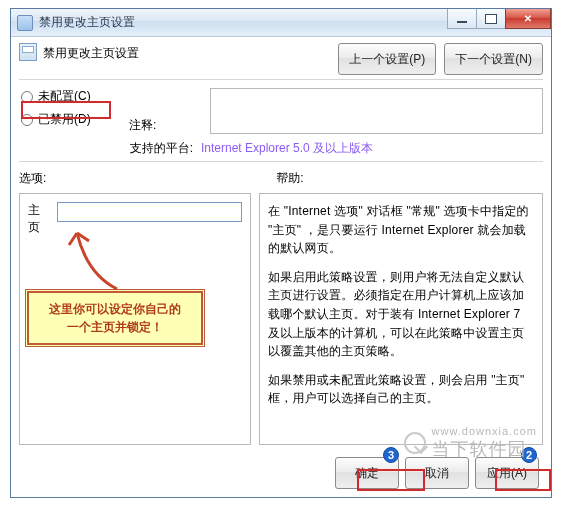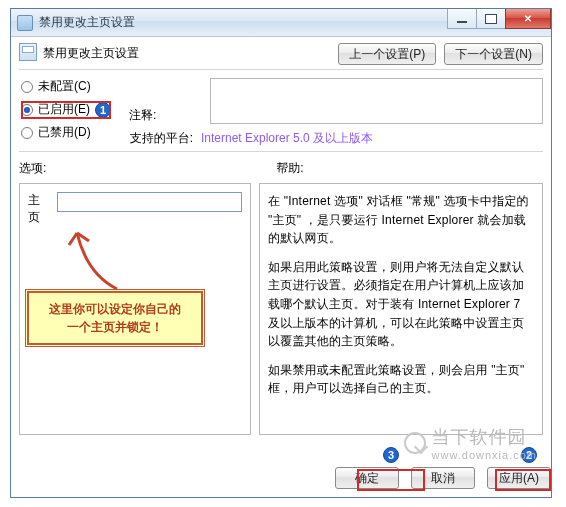--- a/index.html
+++ b/index.html
@@ -91,21 +91,21 @@
     position: relative;
     flex: 0 0 auto;
   }
   .hicon::after{
     content:""; position:absolute; left:2px; top:2px; right:2px; height:5px;
     background:#fff; border:1px solid #8aaed2;
   }
   .htitle { padding-top: 2px; }
   .navwrap { margin-left: auto; display:flex; gap:8px; }
   .btn {
-    height: 22px;
+    height: 32px;
     padding: 0 10px;
     border: 1px solid #8a8a8a;
     background: linear-gradient(#fdfdfd,#ececec 45%,#e0e0e0 46%,#efefef);
     border-radius: 3px;
     font-size: 12px;
     display:inline-flex; align-items:center; justify-content:center;
     cursor: pointer;
     color:#222;
   }
 
@@ -215,22 +215,22 @@
     pointer-events:none;
     z-index:4;
   }
   .hl-radio { left: 10px; top: 92px; width: 90px; height: 18px; }
   .hl-ok    { left: 346px; top: 460px; width: 68px; height: 22px; }
   .hl-apply { left: 484px; top: 460px; width: 56px; height: 22px; }
 
   
   .footer {
     position:absolute;
-    right: 0; bottom: 8px;
-    display:flex; gap:12px;
+    right: 12px; bottom: 8px;
+    display:flex; gap:6px;
   }
 
   
   .watermark {
     position:absolute;
     right: 14px; bottom: 36px;
     color:#b9b9b9;
     font-size:18px;
     letter-spacing:1px;
     pointer-events:none;
@@ -278,25 +278,20 @@
 
       <div class="hr"></div>
 
       <div class="configrow">
         <div class="radios">
           <div class="radio">
             <span class="rdot"></span>
             <span>未配置(C)</span>
           </div>
           <div class="radio">
-            <span class="rdot sel"></span>
-            <span>已启用(E)</span>
-            <span class="badge">1</span>
-          </div>
-          <div class="radio">
             <span class="rdot"></span>
             <span>已禁用(D)</span>
           </div>
         </div>
 
         <div class="rightcol">
           <div class="labelrow">
             <div class="lab">注释:</div>
             <div class="commentbox"></div>
           </div>
@@ -333,22 +328,22 @@
         <div class="btn" style="width:64px">取消</div>
         <div class="btn" style="width:64px">应用(A)</div>
       </div>
 
       <span class="badge pos" style="left:372px; bottom:34px;">3</span>
       <span class="badge pos" style="right:14px; bottom:34px;">2</span>
 
       <div class="watermark">
         <div class="wm-icon"></div>
         <div>
+          <div style="font-size:11px">www.downxia.com</div>
           <div>当下软件园</div>
-          <div style="font-size:11px">www.downxia.com</div>
         </div>
       </div>
 
     </div>
 
     <div class="hl hl-radio"></div>
     <div class="hl hl-ok"></div>
     <div class="hl hl-apply"></div>
 
     <div class="callout">

